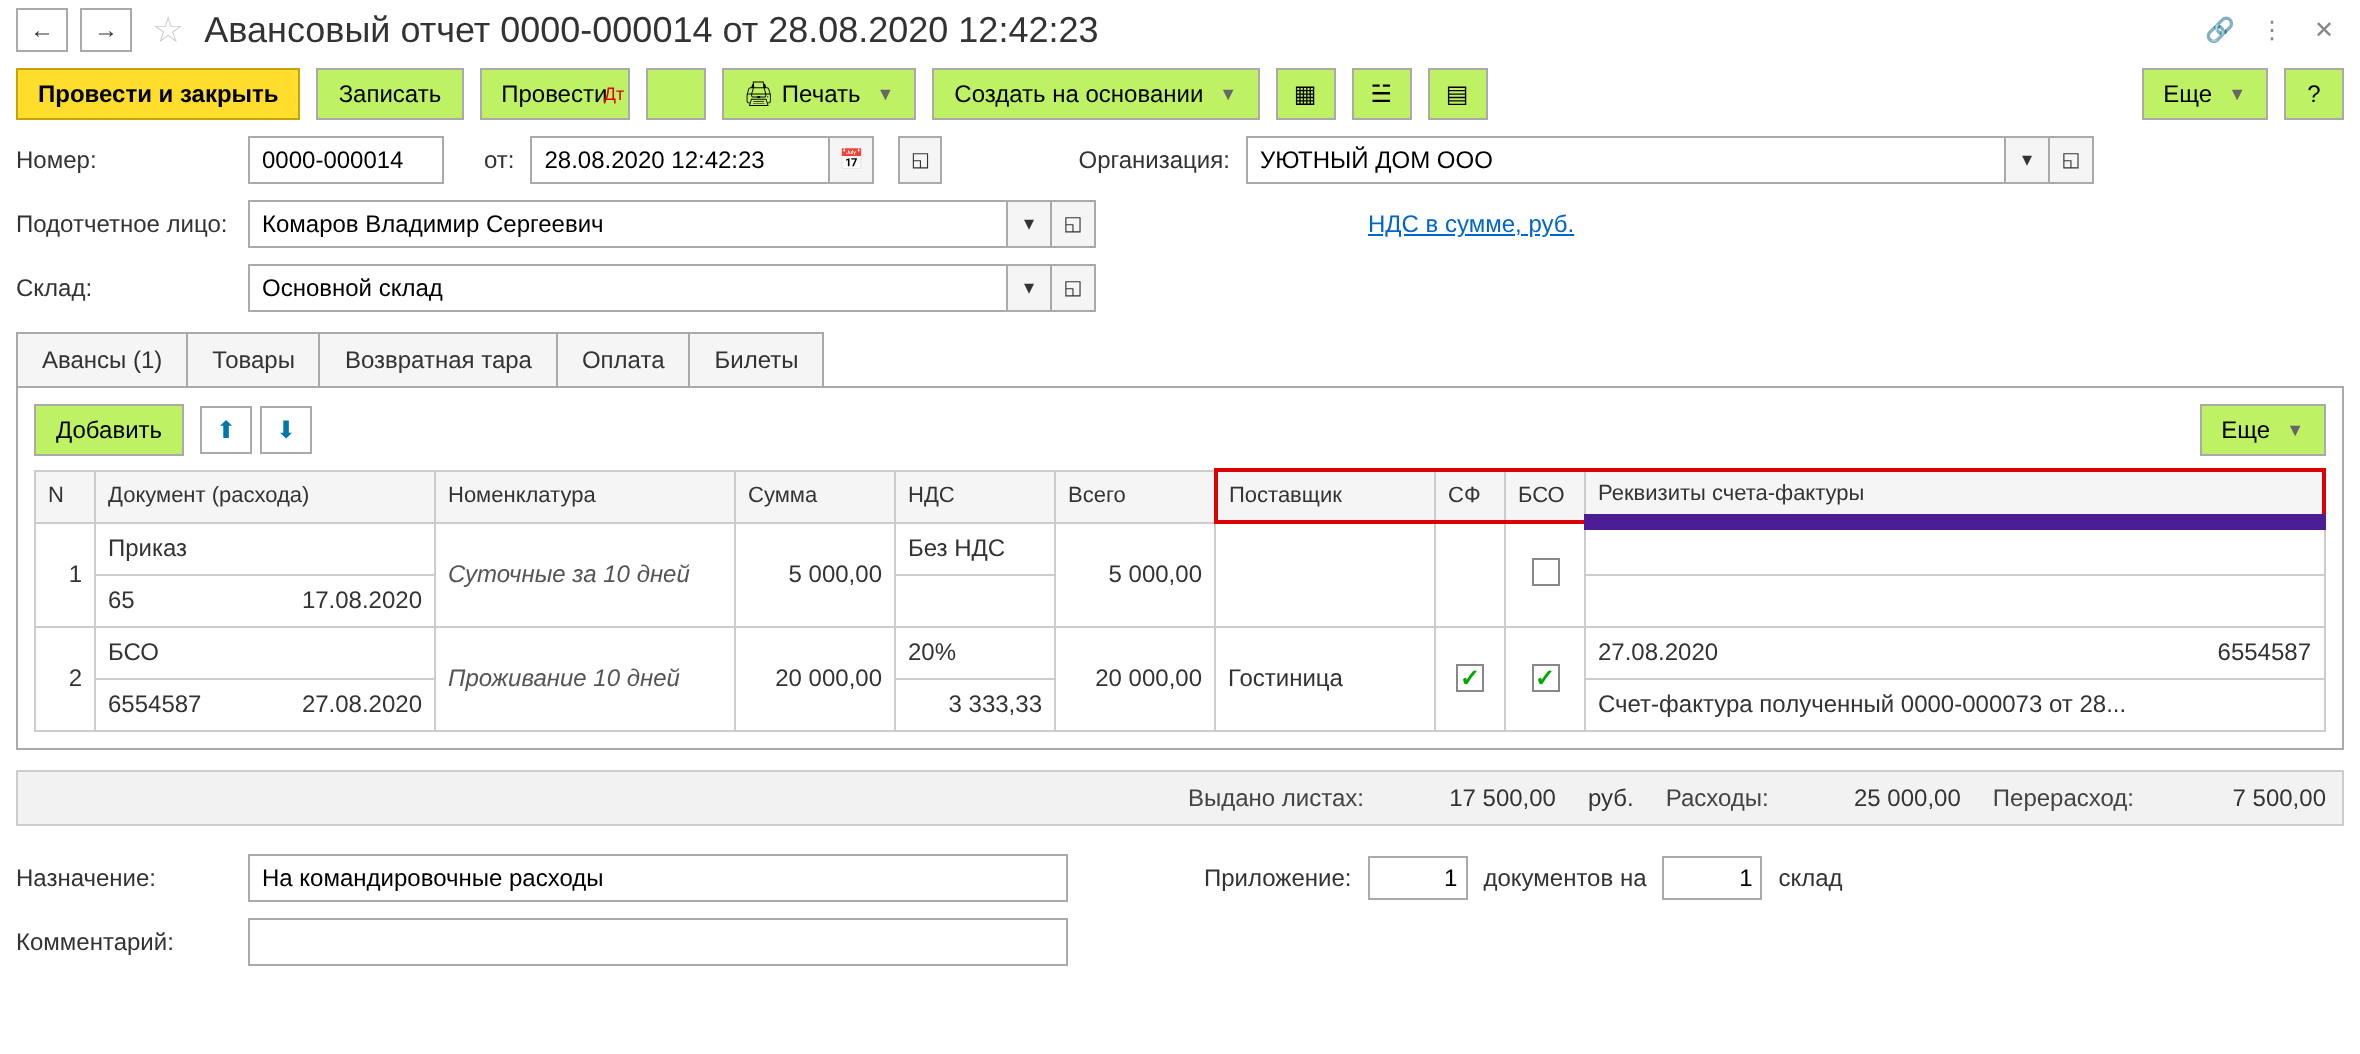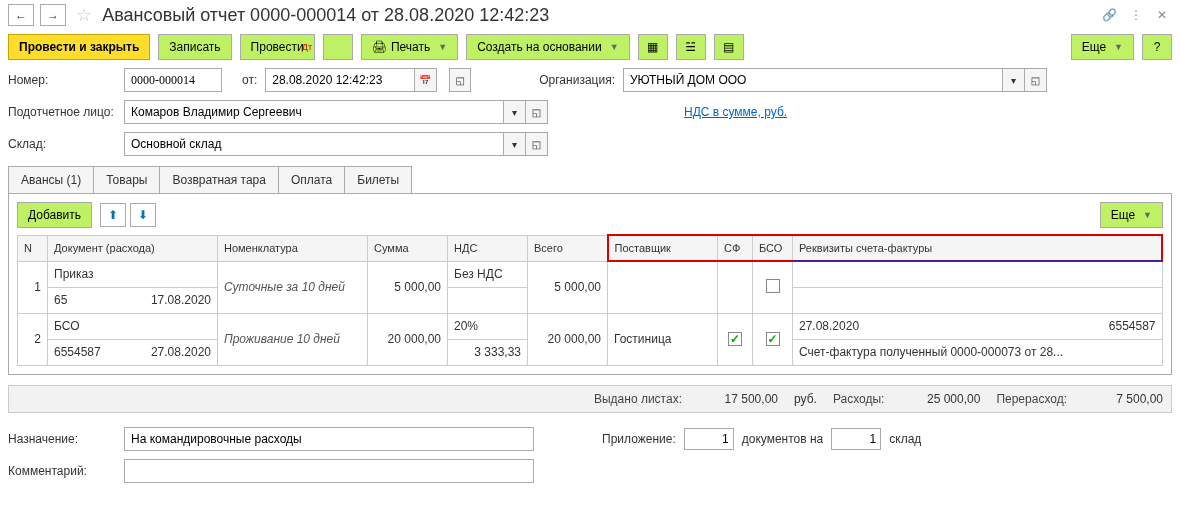--- a/index.html
+++ b/index.html
@@ -12,21 +12,21 @@
 .toolbar { display: flex; align-items: center; padding: 4px 8px; gap: 8px; }
 .btn { height: 26px; padding: 0 10px; border: 1px solid #aaa; background: #bef264; display: inline-flex; align-items: center; cursor: pointer; gap: 4px; font-size: 12px; }
 .btn.primary { background: #ffdd2d; border-color: #c9a400; font-weight: bold; }
 .btn.icon-only { width: 30px; padding: 0; justify-content: center; }
 .btn .dd { margin-left: 4px; color: #666; font-size: 9px; }
 .spacer { flex: 1; }
 .form-row { display: flex; align-items: center; padding: 4px 8px; gap: 8px; }
 .field-label { width: 108px; text-align: left; }
 .input-wrap { display: flex; align-items: center; }
 .input { height: 24px; border: 1px solid #aaa; padding: 0 6px; background: #fff; font-size: 12px; }
-.input.w90 { width: 98px; font-family: Liberation Serif, serif; }
+.input.w90 { width: 98px; }
 .input.w150 { width: 150px; }
 .input.w380 { width: 380px; }
 .input-btn { width: 22px; height: 24px; border: 1px solid #aaa; border-left: none; background: #f5f5f5; display: flex; align-items: center; justify-content: center; cursor: pointer; font-size: 10px; }
 .link { color: #0066cc; text-decoration: underline; cursor: pointer; }
 .tabs { display: flex; border-bottom: 1px solid #aaa; margin: 6px 8px 0 8px; }
 .tab { padding: 6px 12px; border: 1px solid #aaa; border-bottom: none; background: #f5f5f5; cursor: pointer; margin-right: -1px; position: relative; }
 .tab.active { background: #fff; z-index: 2; border: 2px solid #d00; border-bottom: 2px solid #fff; margin-bottom: -1px; }
 .tab-content { border: 1px solid #aaa; border-top: none; margin: 0 8px; padding: 8px; }
 .tab-toolbar { display: flex; align-items: center; gap: 8px; margin-bottom: 6px; }
 .icon-group { display: flex; gap: 4px; }
@@ -156,21 +156,21 @@
       <tr>
         <th style="width:30px">N</th>
         <th style="width:170px">Документ (расхода)</th>
         <th style="width:150px">Номенклатура</th>
         <th style="width:80px">Сумма</th>
         <th style="width:80px">НДС</th>
         <th style="width:80px">Всего</th>
         <th style="width:110px;border-top:2px solid #d00;border-left:2px solid #d00;border-bottom:2px solid #d00">Поставщик</th>
         <th style="width:35px;border-top:2px solid #d00;border-bottom:2px solid #d00">СФ</th>
         <th style="width:40px;border-top:2px solid #d00;border-bottom:2px solid #d00">БСО</th>
-        <th style="border-top:2px solid #d00;border-right:2px solid #d00;border-bottom:2px solid #4c1d95">Реквизиты счета-фактуры</th>
+        <th style="border-top:2px solid #d00;border-right:2px solid #d00;border-bottom:8px solid #4c1d95">Реквизиты счета-фактуры</th>
       </tr>
     </thead>
     <tbody>
 
       <tr>
         <td class="num" rowspan="2">1</td>
         <td>Приказ</td>
         <td rowspan="2" class="ital">Суточные за 10 дней</td>
         <td class="num" rowspan="2">5 000,00</td>
         <td>Без НДС</td>

